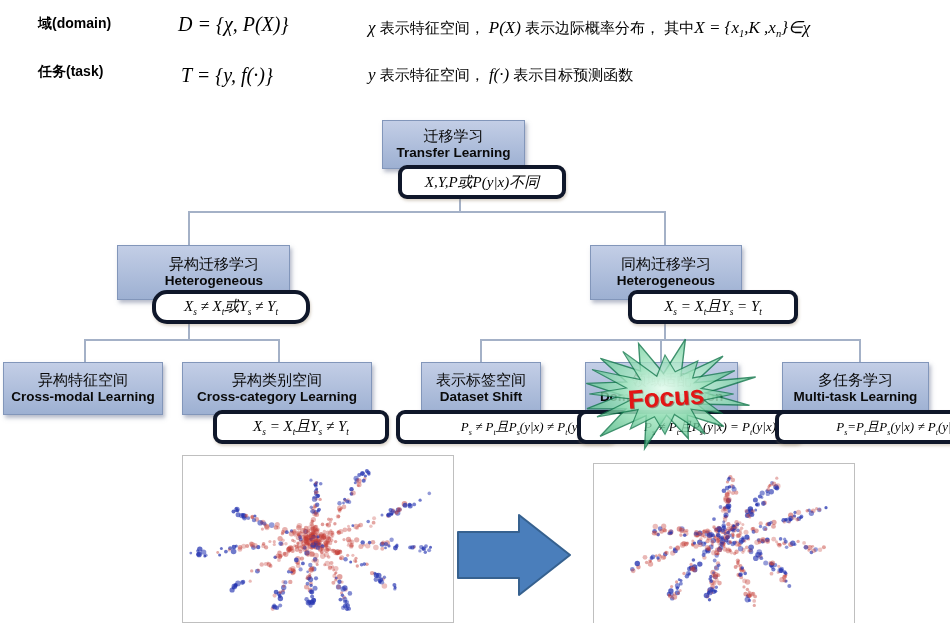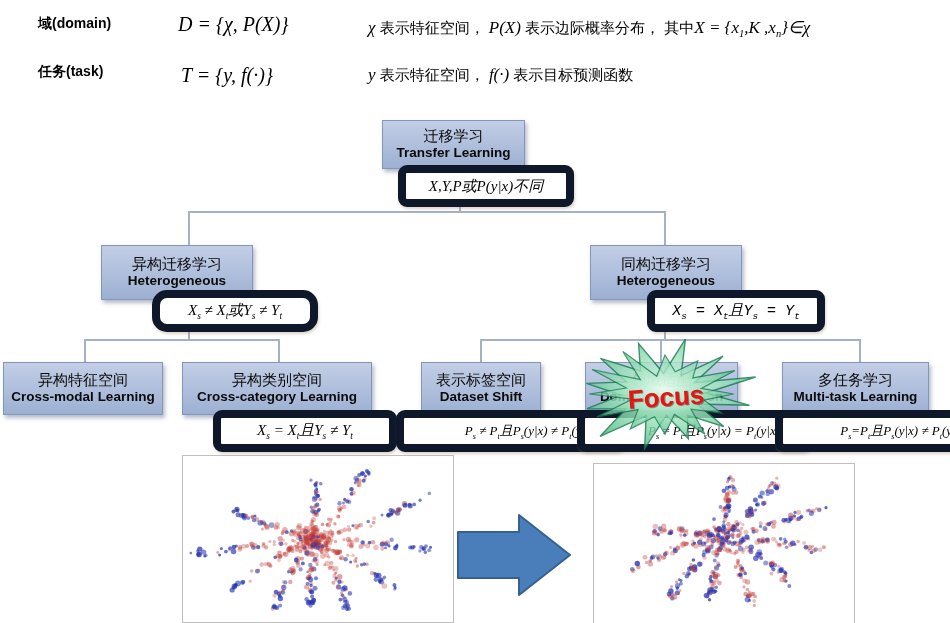--- a/index.html
+++ b/index.html
@@ -15,21 +15,21 @@
   .mathseg sub,.formula sub,.tag sub{font-size:62%;font-style:italic;}
 
   
   .node{position:absolute;display:flex;flex-direction:column;align-items:center;justify-content:center;
         background:linear-gradient(#c3cee6,#9db0d2);
         border:1px solid #8296ba;box-shadow:2px 3px 4px rgba(110,120,150,.5);
         text-align:center;line-height:1.25;}
   .nz{font-size:15px;color:#0a0a0a;}
   .ne{font-size:13.5px;font-weight:bold;color:#0a0a0a;}
   .tag{position:absolute;display:flex;align-items:center;justify-content:center;
-       background:#ffffff;border:8px solid #0f172a;border-radius:9px;
+       background:#ffffff;border:4px solid #0f172a;border-radius:9px;
        box-shadow:1px 2px 3px rgba(150,130,100,.35);
        font-family:"Liberation Serif",serif;font-style:italic;font-size:15px;
        white-space:nowrap;color:#000;z-index:5;}
   .tag.small{font-size:13px;padding-left:39px;}
 
   
   .cline{position:absolute;background:#a4b1c7;z-index:0;}
 
   
   #star-svg{position:absolute;left:563px;top:336px;width:204px;height:118px;z-index:8;pointer-events:none;}
@@ -83,33 +83,33 @@
   <div class="cline" style="left:859px;top:339px;width:1.5px;height:23px;"></div>
 
   <div class="node" style="left:382px;top:120px;width:141px;height:47px;">
     <div class="nz">迁移学习</div>
     <div class="ne">Transfer Learning</div>
   </div>
   <div class="tag" style="left:398px;top:165px;width:160px;height:26px;">
     <span>X,Y,P或P(y|x)不同</span>
   </div>
 
-  <div class="node" style="left:101px;top:245px;width:150px;height:53px;">
+  <div class="node" style="left:117px;top:245px;width:150px;height:53px;padding-left:21px;">
     <div class="nz">异构迁移学习</div>
     <div class="ne">Heterogeneous</div>
   </div>
   <div class="tag" style="left:152px;top:290px;width:150px;height:26px;border-radius:15px;">
     <span>X<sub>s</sub> ≠ X<sub>t</sub>或Y<sub>s</sub> ≠ Y<sub>t</sub></span>
   </div>
 
   <div class="node" style="left:590px;top:245px;width:150px;height:53px;">
     <div class="nz">同构迁移学习</div>
     <div class="ne">Heterogeneous</div>
   </div>
-  <div class="tag" style="left:647px;top:290px;width:162px;height:26px;font-family:Liberation Mono, monospace;">
+  <div class="tag" style="left:628px;top:290px;width:162px;height:26px;">
     <span>X<sub>s</sub> = X<sub>t</sub>且Y<sub>s</sub> = Y<sub>t</sub></span>
   </div>
 
   <div class="node" style="left:3px;top:362px;width:158px;height:51px;">
     <div class="nz">异构特征空间</div>
     <div class="ne">Cross-modal Learning</div>
   </div>
 
   <div class="node" style="left:182px;top:362px;width:188px;height:51px;">
     <div class="nz">异构类别空间</div>

